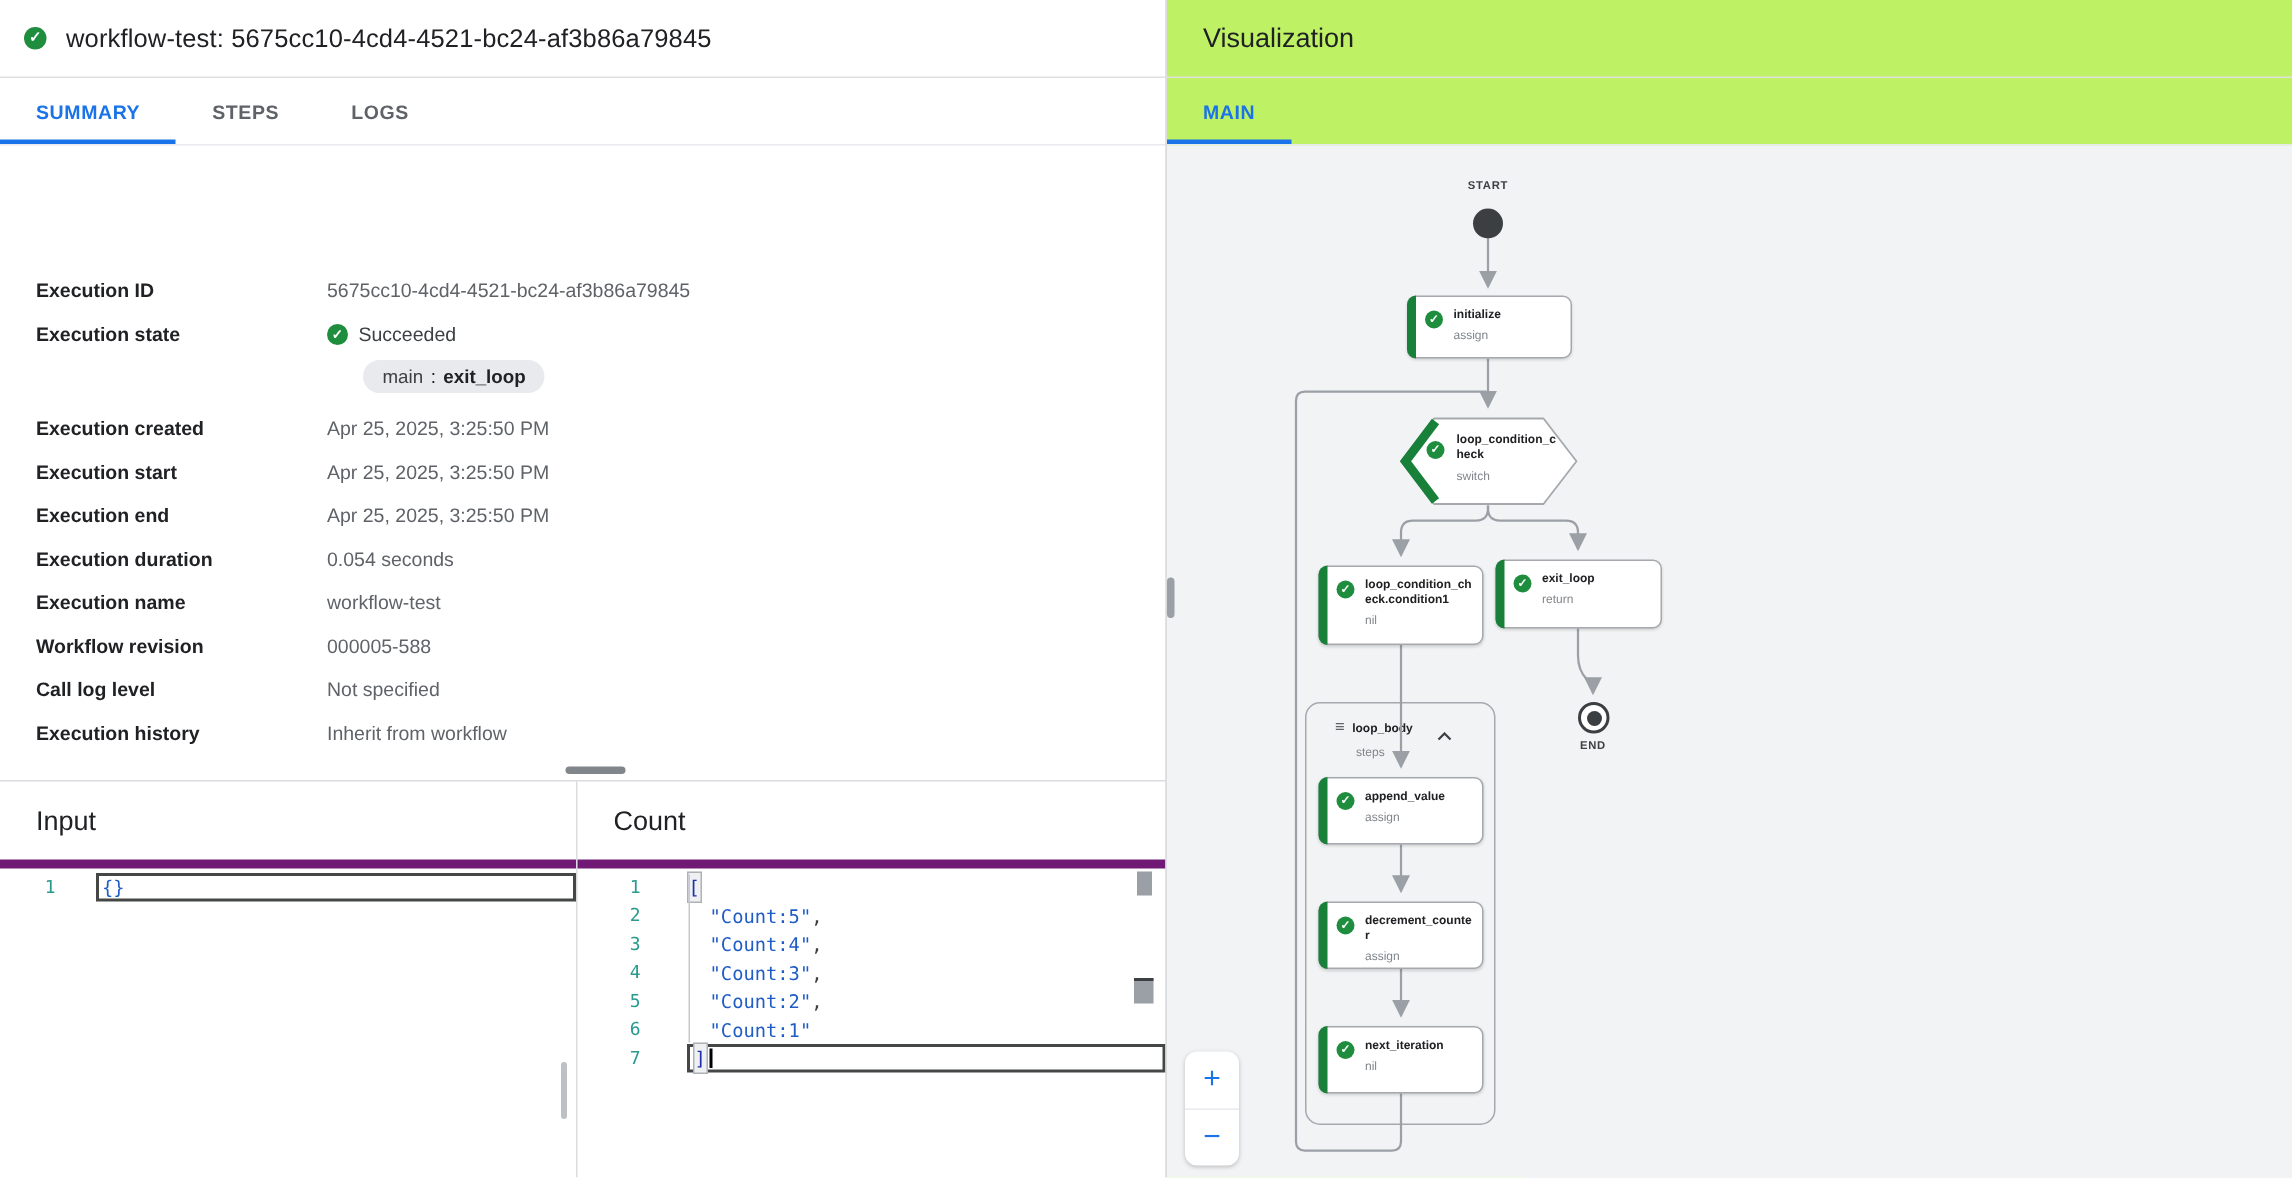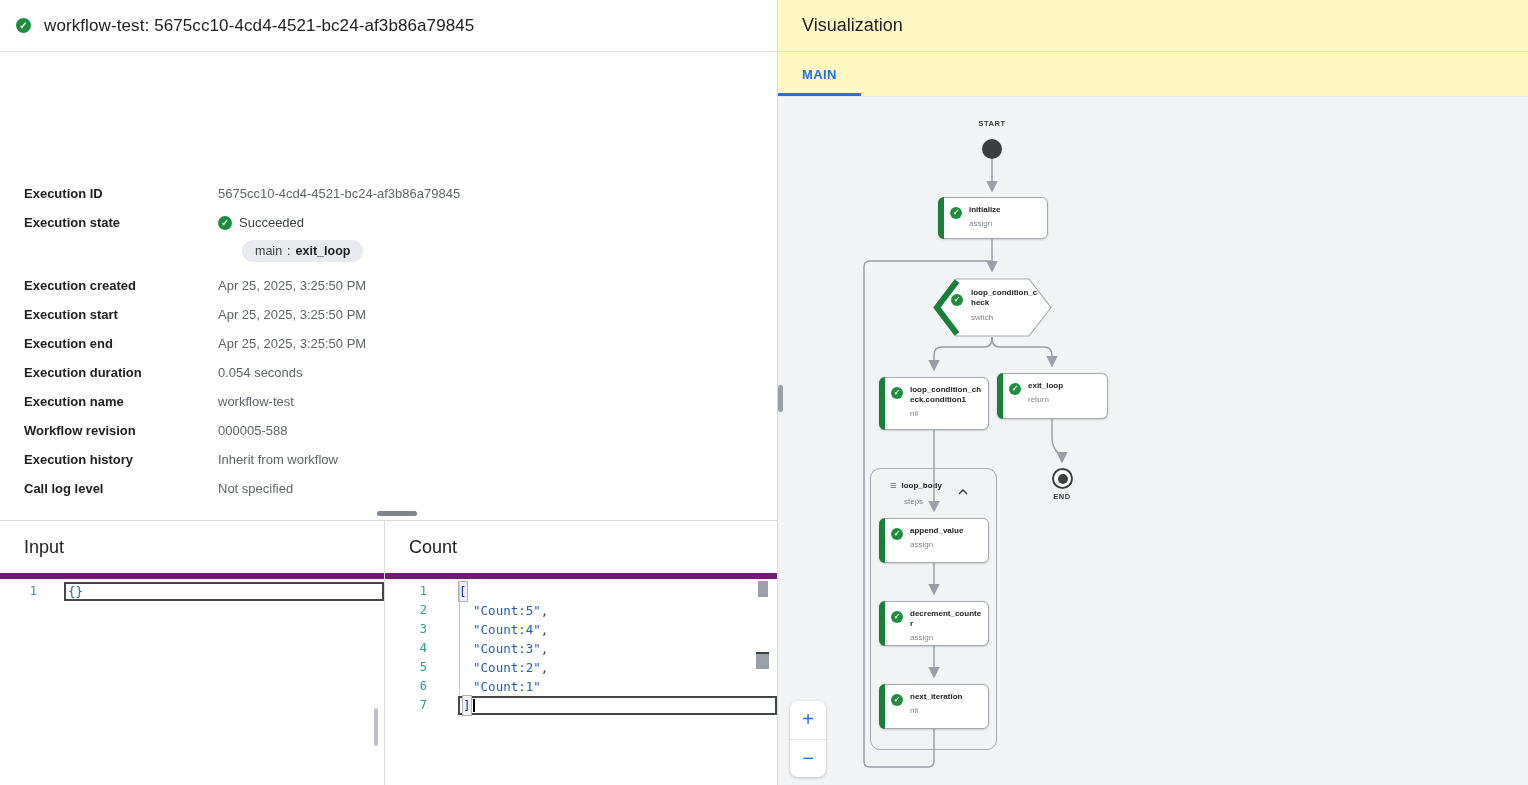--- a/index.html
+++ b/index.html
@@ -64,21 +64,21 @@
   .codetext { white-space:pre; color:#1f5cc5; }
   .code-tail { white-space:pre; color:#3c4043; }
   .bracket { color:#1c2fae; border:1px solid #aeb2b7; background:#eef0f2; }
   .focus-line { flex:1; height:19px; border:2px solid #444746; display:flex;
     align-items:center; padding-left:2px; background:#fff; }
   .cursor { display:inline-block; width:2px; height:13px; background:#000; margin-left:1px; }
   .guide-line { position:absolute; left:74px; top:4px; width:1px; height:112px; background:#c6cace; }
   .scroll-thumb { position:absolute; background:#9aa0a6; }
 
   
-  .right-panel { position:relative; width:751px; height:785px; background:#fef9c3;
+  .right-panel { position:relative; width:751px; height:785px; background:#bef264;
     border-left:1px solid #dadce0; }
   .rp-header { position:absolute; left:0; top:0; width:100%; height:52px;
     border-bottom:1px solid #e0e0e0; display:flex; align-items:center; padding-left:24px; }
   .rp-title { font-size:18px; color:#202124; }
   .rp-tabbar { top:52px; }
   .viz-canvas { position:absolute; left:0; top:97px; width:751px; height:688px;
     background:#f2f3f4; overflow:hidden; }
 
   .viz-edges { position:absolute; left:0; top:0; }
   .dg-label { position:absolute; font-size:7.5px; font-weight:bold; letter-spacing:.5px;
@@ -122,20 +122,32 @@
 
 <div class="app">
 
   <div class="left-panel">
 
     <div class="lp-header">
       <span class="status-check">✓</span>
       <span class="lp-title">workflow-test: 5675cc10-4cd4-4521-bc24-af3b86a79845</span>
     </div>
 
+    <div class="tabbar lp-tabbar">
+      <div class="tab active">
+        <span>SUMMARY</span>
+        <span class="tab-ind"></span>
+      </div>
+      <div class="tab">
+        <span>STEPS</span>
+      </div>
+      <div class="tab">
+        <span>LOGS</span>
+      </div>
+    </div>
 
 
     <div class="fields">
       <div class="field-row">
         <div class="field-label">Execution ID</div>
         <div class="field-value">5675cc10-4cd4-4521-bc24-af3b86a79845</div>
       </div>
       <div class="field-row">
         <div class="field-label">Execution state</div>
         <div class="field-value state-val">
@@ -168,26 +180,26 @@
       </div>
       <div class="field-row">
         <div class="field-label">Execution name</div>
         <div class="field-value">workflow-test</div>
       </div>
       <div class="field-row">
         <div class="field-label">Workflow revision</div>
         <div class="field-value">000005-588</div>
       </div>
       <div class="field-row">
+        <div class="field-label">Call log level</div>
+        <div class="field-value">Not specified</div>
+      </div>
+      <div class="field-row">
         <div class="field-label">Execution history</div>
         <div class="field-value">Inherit from workflow</div>
-      </div>
-      <div class="field-row">
-        <div class="field-label">Call log level</div>
-        <div class="field-value">Not specified</div>
       </div>
     </div>
 
     <div class="resize-handle"></div>
 
     <div class="io-row">
 
       <div class="io-panel input-panel">
         <div class="io-head">Input</div>
         <div class="editor">

